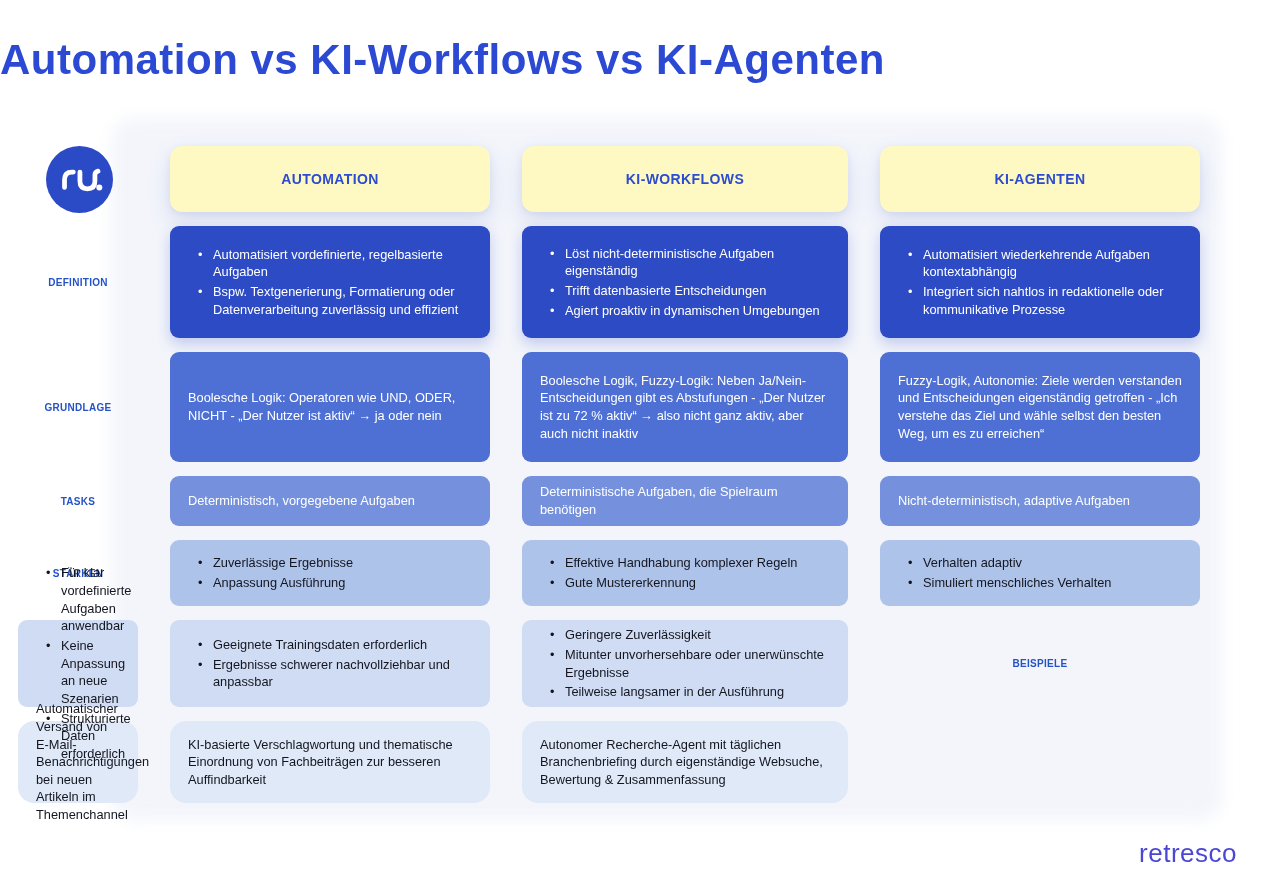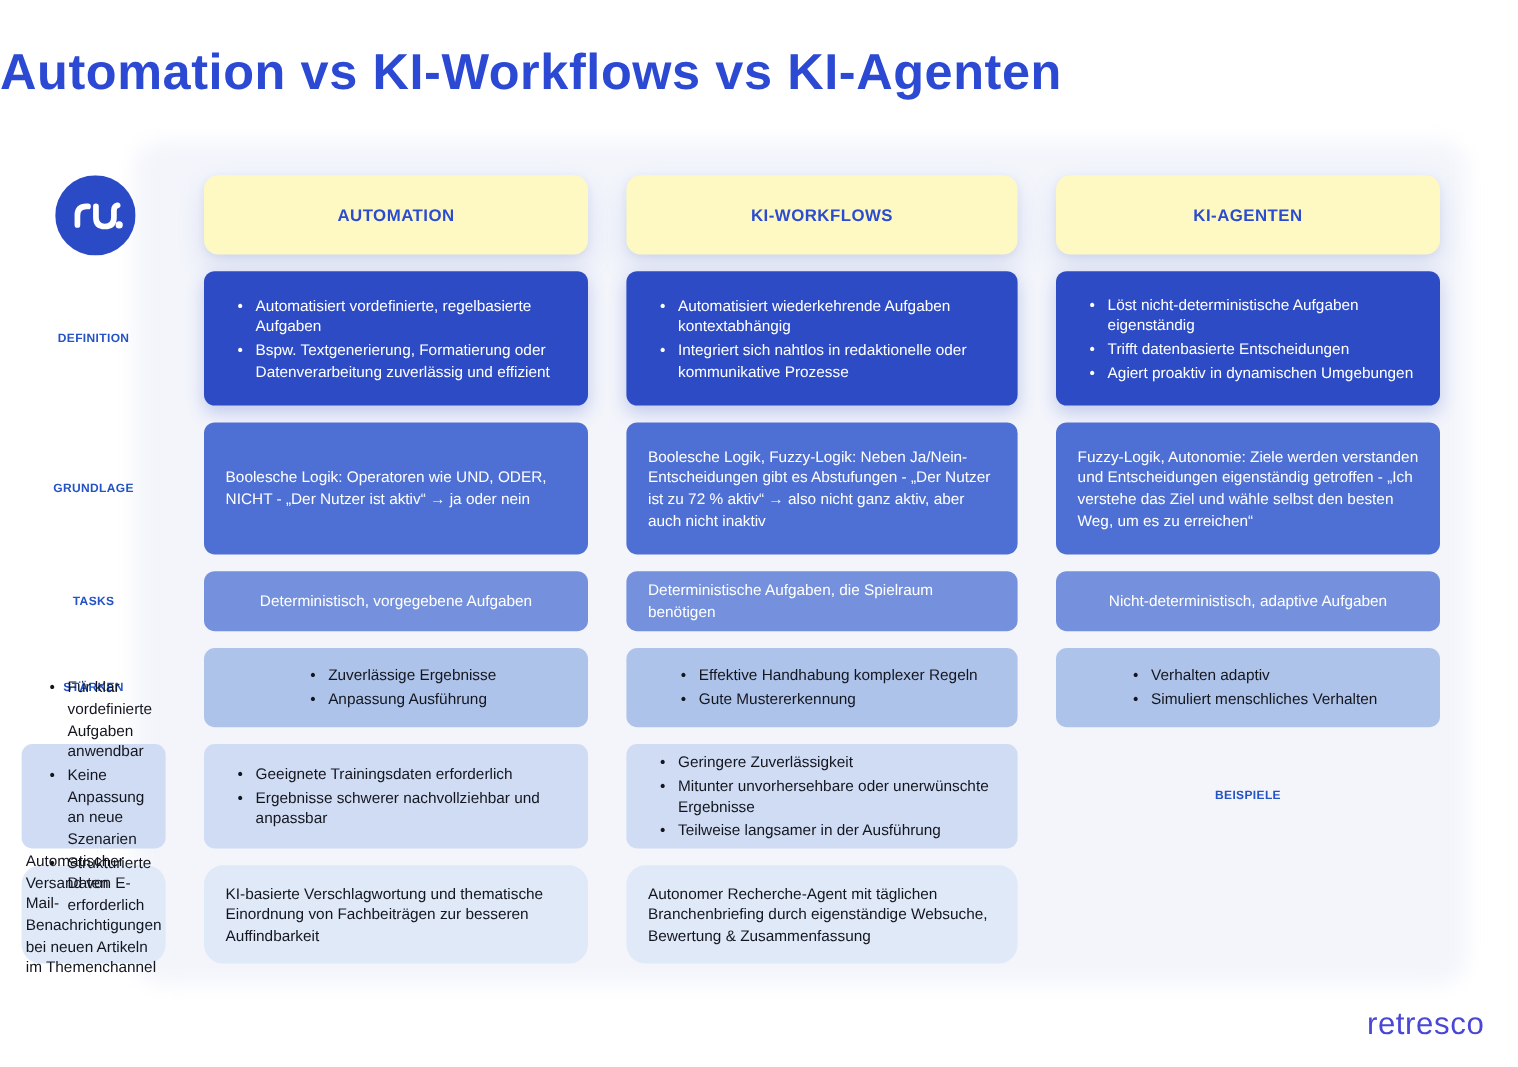--- a/index.html
+++ b/index.html
@@ -66,21 +66,20 @@
     font-size: 10px;
     letter-spacing: 0.3px;
   }
 
   .cell {
     border-radius: 9px;
     display: flex; flex-direction: column; justify-content: center;
     font-size: 12.8px;
     line-height: 1.38;
     padding: 10px 14px;
-    align-items: center;
   }
   .cell p { margin: 0; padding: 0 4px; }
 
   .cell-list { list-style: none; margin: 0; padding: 0 2px 0 14px; }
   .cell-list li { position: relative; padding-left: 15px; margin: 2px 0; }
   .cell-list li::before { content: "\2022"; position: absolute; left: 0; top: 0; }
 
   .row-definition { background: #2d4bc5; color: #ffffff; box-shadow: 0 6px 14px rgba(45,75,197,0.25); }
   .row-grundlage  { background: #4e70d4; color: #ffffff; }
   .row-tasks      { background: #7591dd; color: #ffffff; }
@@ -128,31 +127,31 @@
 
   <div class="row-label">DEFINITION</div>
   <div class="cell row-definition">
     <ul class="cell-list">
       <li>Automatisiert vordefinierte, regelbasierte Aufgaben</li>
       <li>Bspw. Textgenerierung, Formatierung oder Datenverarbeitung zuverlässig und effizient</li>
     </ul>
   </div>
   <div class="cell row-definition">
     <ul class="cell-list">
-      <li>Automatisiert wiederkehrende Aufgaben kontextabhängig</li>
-      <li>Integriert sich nahtlos in redaktionelle oder kommunikative Prozesse</li>
-    </ul>
-  </div>
-  <div class="cell row-definition">
-    <ul class="cell-list">
       <li>Löst nicht-deterministische Aufgaben eigenständig</li>
       <li>Trifft datenbasierte Entscheidungen</li>
       <li>Agiert proaktiv in dynamischen Umgebungen</li>
     </ul>
   </div>
+  <div class="cell row-definition">
+    <ul class="cell-list">
+      <li>Automatisiert wiederkehrende Aufgaben kontextabhängig</li>
+      <li>Integriert sich nahtlos in redaktionelle oder kommunikative Prozesse</li>
+    </ul>
+  </div>
 
   <div class="row-label">GRUNDLAGE</div>
   <div class="cell row-grundlage">
     <p>Boolesche Logik: Operatoren wie UND, ODER, NICHT - „Der Nutzer ist aktiv“ → ja oder nein</p>
   </div>
   <div class="cell row-grundlage">
     <p>Boolesche Logik, Fuzzy-Logik: Neben Ja/Nein-Entscheidungen gibt es Abstufungen - „Der Nutzer ist zu 72 % aktiv“ → also nicht ganz aktiv, aber auch nicht inaktiv</p>
   </div>
   <div class="cell row-grundlage">
     <p>Fuzzy-Logik, Autonomie: Ziele werden verstanden und Entscheidungen eigenständig getroffen - „Ich verstehe das Ziel und wähle selbst den besten Weg, um es zu erreichen“</p>

